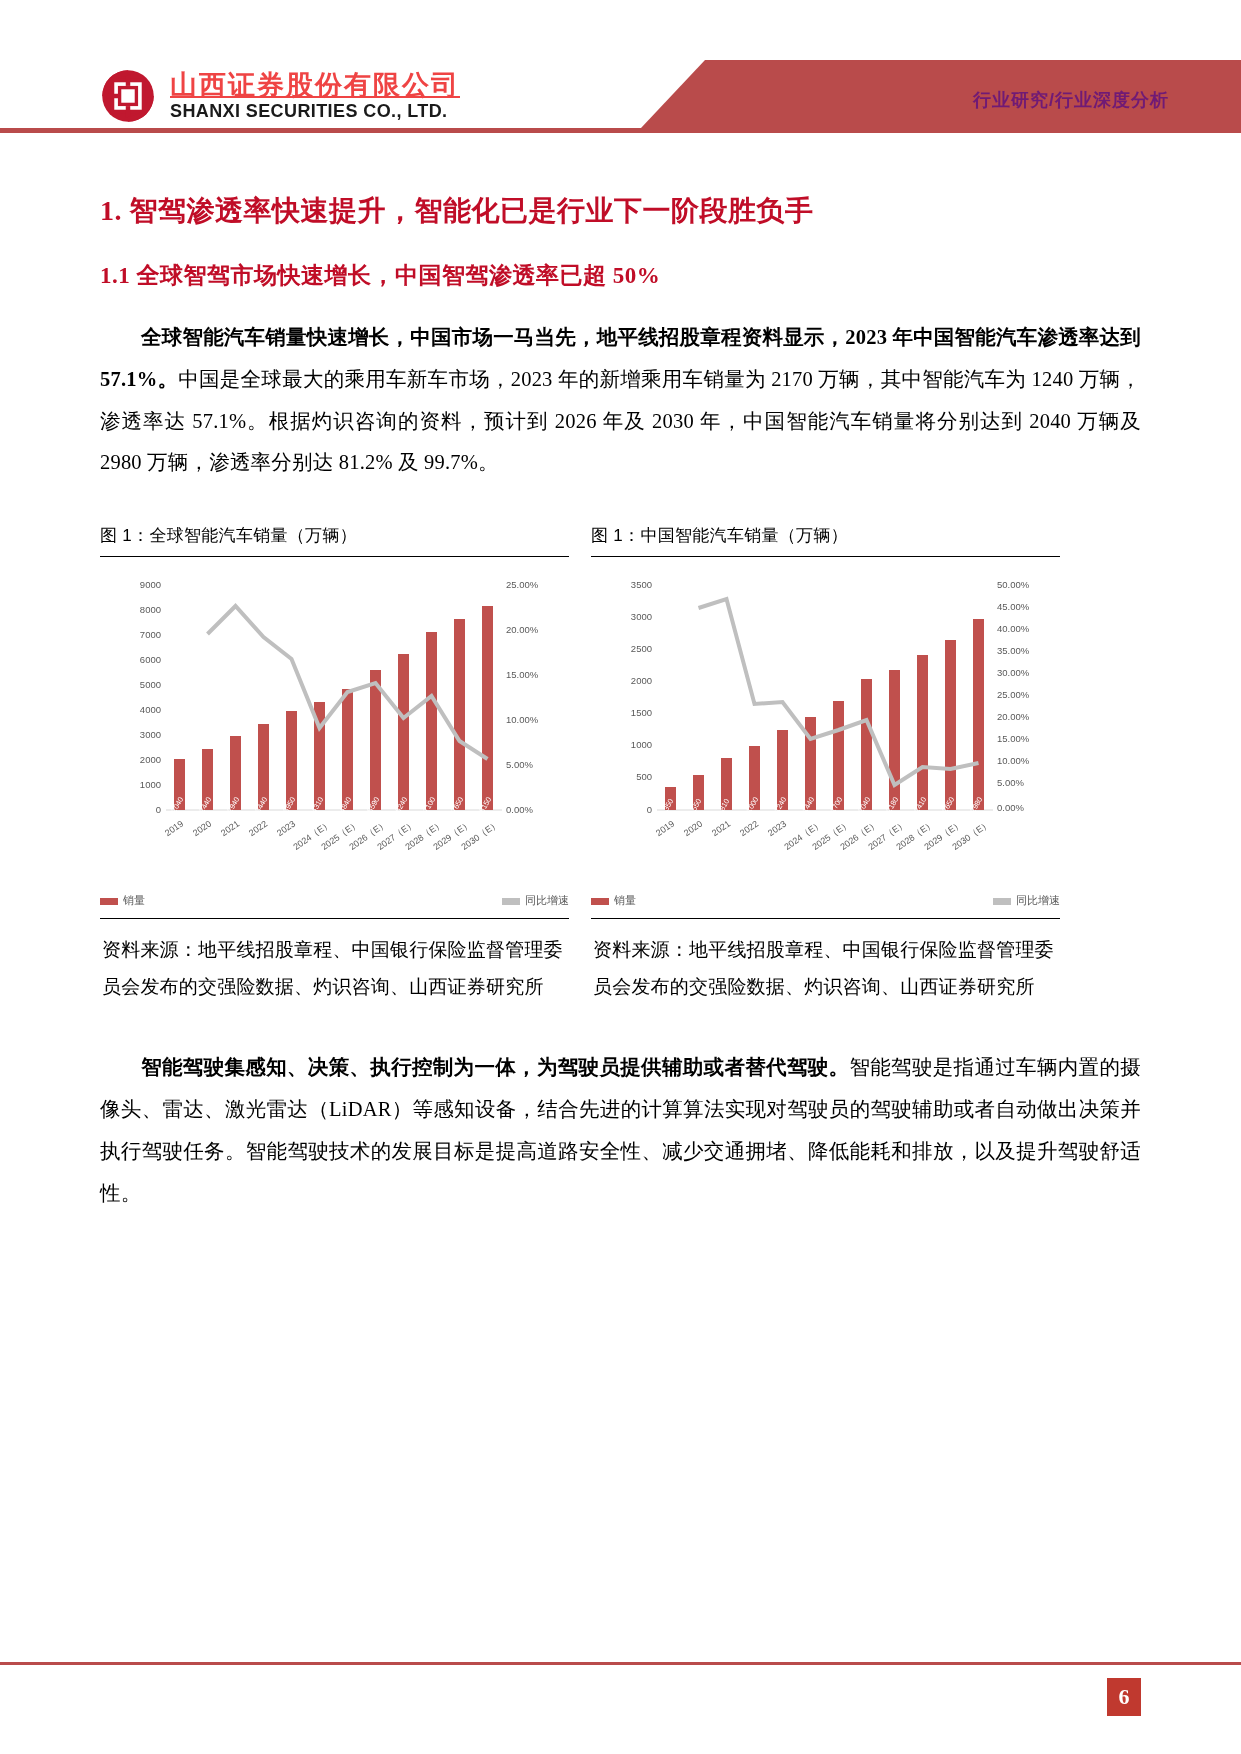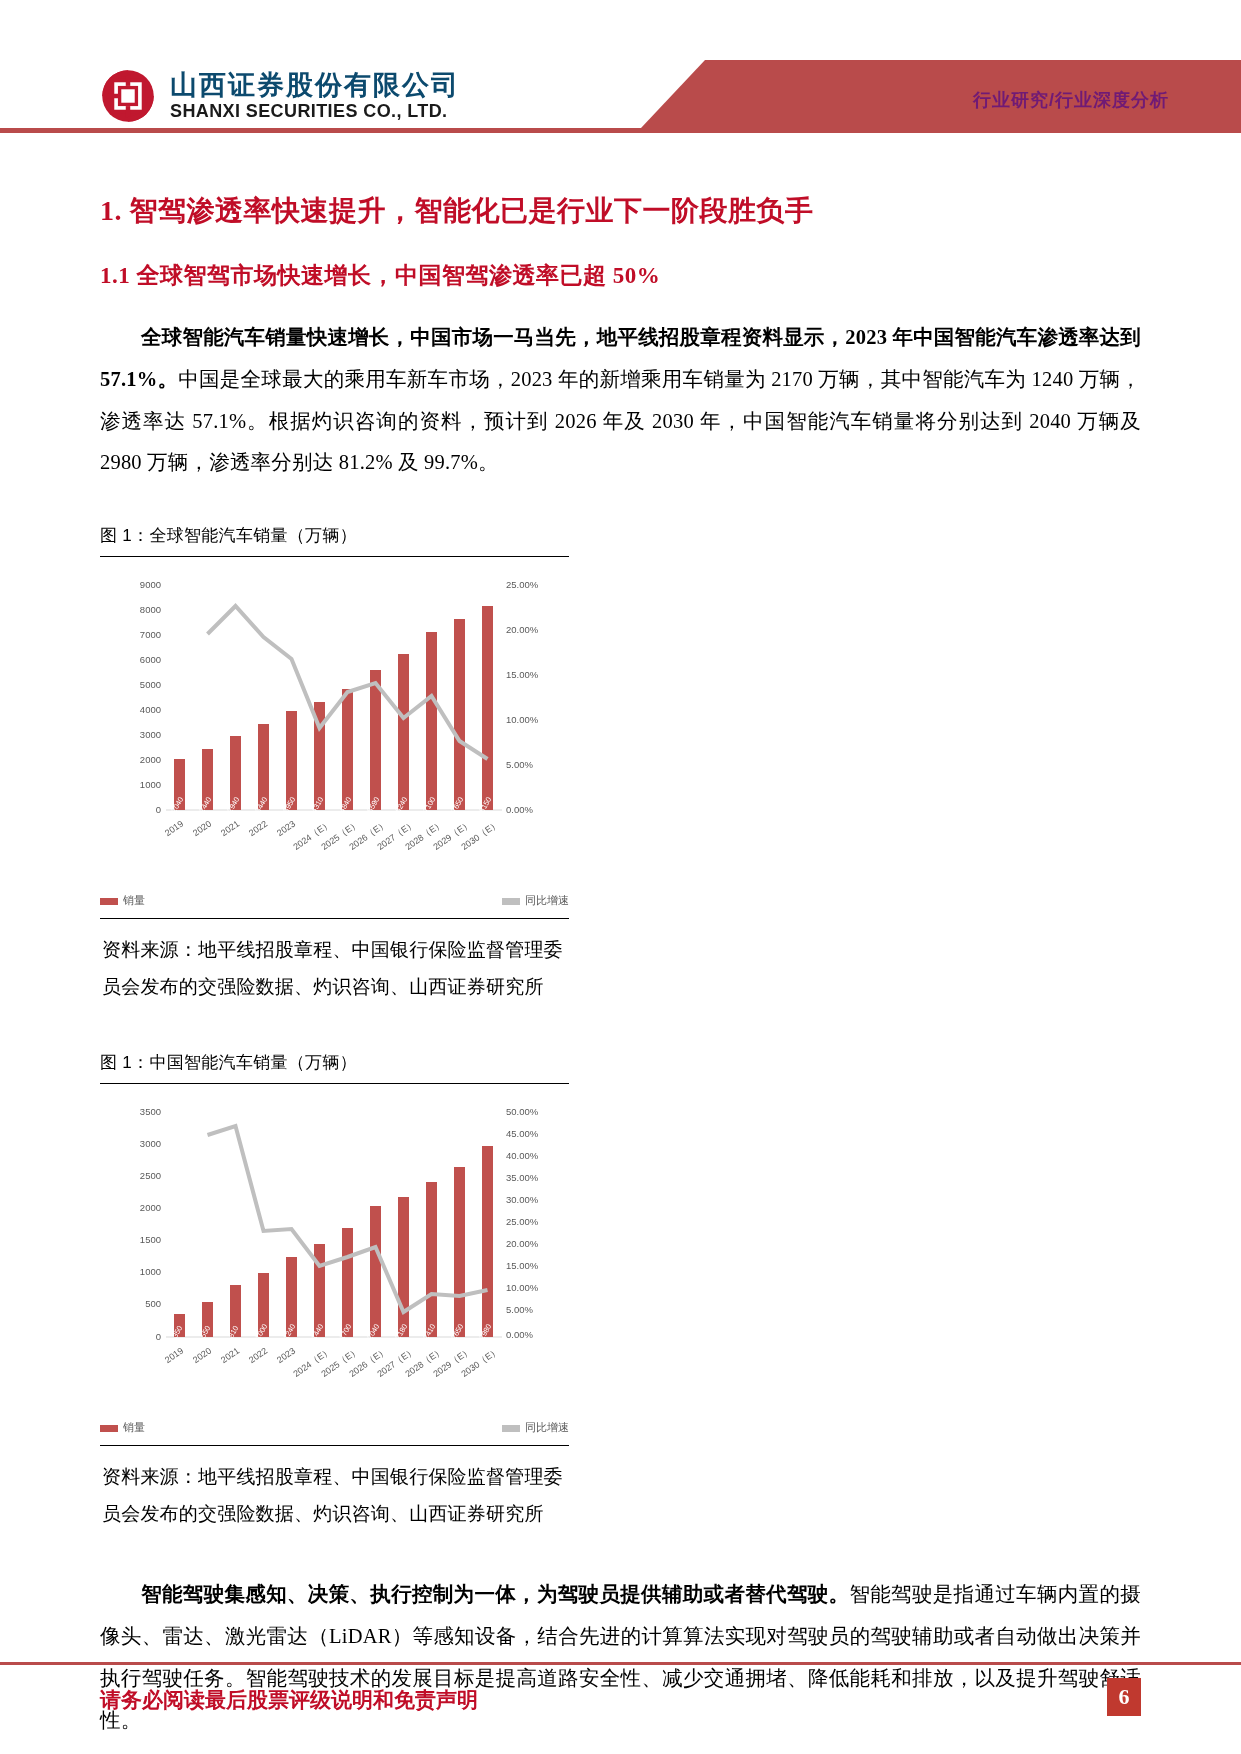--- a/index.html
+++ b/index.html
@@ -18,22 +18,23 @@
   .hdr-band {
     position:absolute; left:0; top:60px; width:1241px; height:68px;
   }
   .logo-wrap {
     position:absolute; left:100px; top:68px;
     display:flex; align-items:center; gap:14px;
   }
   .logo-mark { width:56px; height:56px; position:relative; }
   .logo-text-cn {
     font-family:"Liberation Sans", sans-serif;
-    font-weight:bold; font-size:27px; letter-spacing:2px; color:#0c4a6e;
+    font-weight:bold; font-size:27px; letter-spacing:2px; color:#ef4444;
     line-height:1.15;
+    text-decoration:underline;
   }
   .logo-text-en {
     font-family:"Liberation Sans", sans-serif;
     font-weight:bold; font-size:18px; letter-spacing:0.4px; color:#1a1a1a;
     line-height:1.2;
   }
   .hdr-right-text {
     position:absolute; right:72px; top:88px;
     color:#701a75; font-family:Liberation Sans, sans-serif;
     font-weight:bold; font-size:18px; letter-spacing:1px;
@@ -51,21 +52,21 @@
     font-size:23px; margin:30px 0 12px 0; letter-spacing:0.5px;
   }
   p.body {
     font-size:20.5px; line-height:2.04; margin:26px 0 0 0; text-align:justify;
     text-justify:inter-ideograph; letter-spacing:0.2px;
   }
   p.body .ind { display:inline-block; width:2em; }
   p.body b { font-weight:bold; }
 
   
-  .figs { display:flex; gap:30px; margin-top:40px;flex-direction:column; }
+  .figs { display:flex; gap:22px; margin-top:40px; }
   .fig { width:469px; }
   .fig-title {
     font-family:"Liberation Sans", sans-serif; font-size:17px; color:#000;
     padding-bottom:9px; letter-spacing:0.3px;
   }
   .fig-box { border-top:1.5px solid #000; border-bottom:1.5px solid #000; }
   .chart { height:332px; position:relative; padding:16px 6px 0 6px; }
   .legend {
     display:flex; justify-content:space-between; gap:22px; align-items:center;
     font-family:"Liberation Sans", sans-serif; font-size:11px; color:#595959;
@@ -304,15 +305,14 @@
   </div>
 
   <p class="body">
     <span class="ind"></span><b>智能驾驶集感知、决策、执行控制为一体，为驾驶员提供辅助或者替代驾驶。</b><span>智能驾驶是指通过车辆内置的摄像头、雷达、激光雷达（LiDAR）等感知设备，结合先进的计算算法实现对驾驶员的驾驶辅助或者自动做出决策并执行驾驶任务。智能驾驶技术的发展目标是提高道路安全性、减少交通拥堵、降低能耗和排放，以及提升驾驶舒适性。</span>
   </p>
 
 </div>
 
 <div class="footer">
   <div class="ftr-rule"></div>
-  <div class="ftr-text">请务必阅读最后股票评级说明和免责声明</div>
   <div class="ftr-page">6</div>
 </div>
 
 </body></html>

